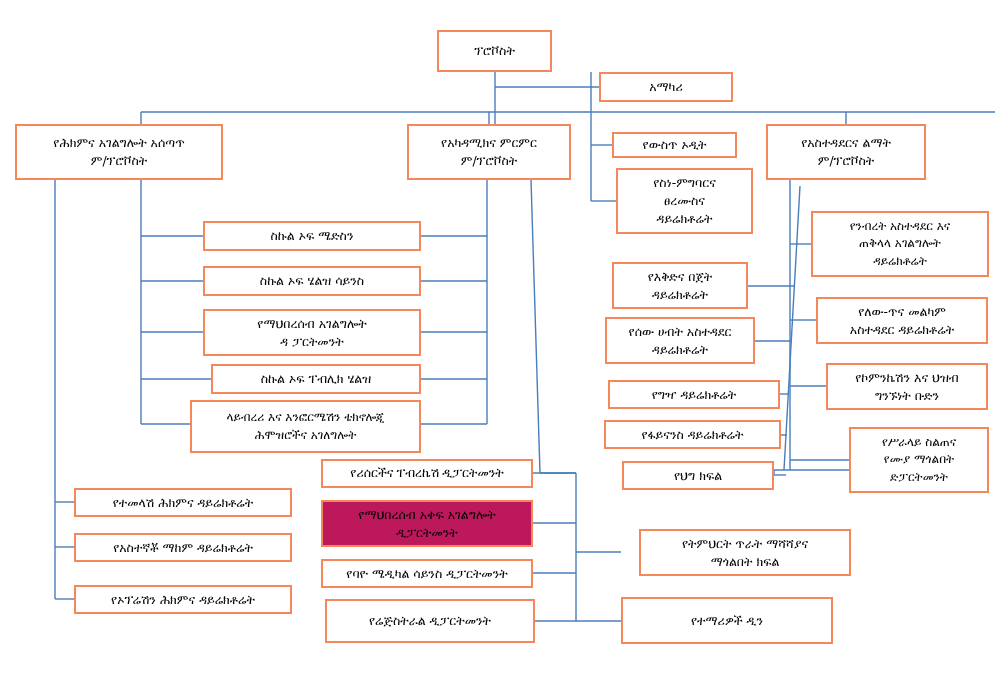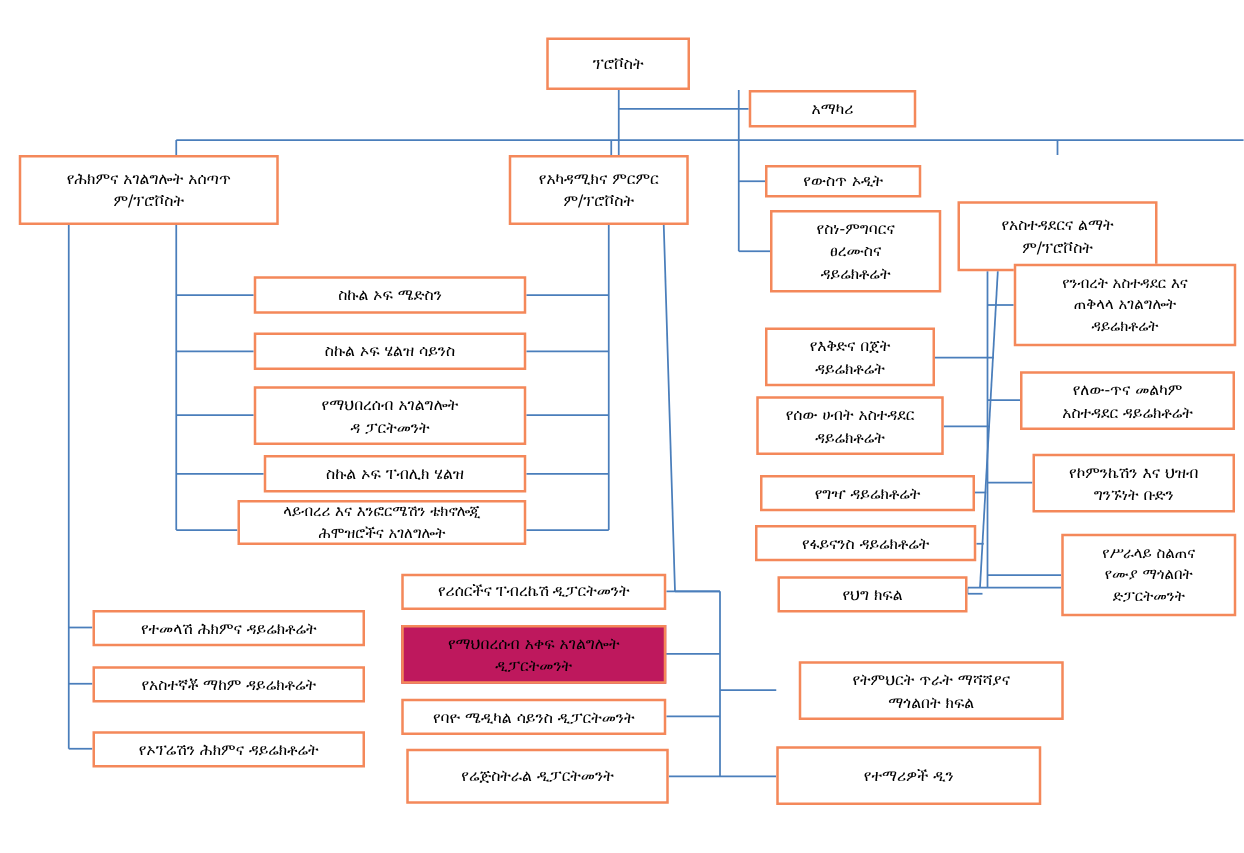--- a/index.html
+++ b/index.html
@@ -102,34 +102,34 @@
       <path d="M774,475 L786,475"></path>
       <path d="M774,470 L774,475"></path>
 
     </g>
   </svg>
 
 <div class="node" style="left: 437px; top: 30px; width: 115px; height: 42px; border-color: rgb(244, 136, 90); background: rgb(255, 255, 255); color: rgb(0, 0, 0);"><span>ፕሮቮስት</span></div>
     <div class="node" style="left: 599px; top: 72px; width: 134px; height: 30px; border-color: rgb(244, 136, 90); background: rgb(255, 255, 255); color: rgb(0, 0, 0);"><span>አማካሪ</span></div>
     <div class="node" style="left: 15px; top: 124px; width: 208px; height: 56px; border-color: rgb(244, 136, 90); background: rgb(255, 255, 255); color: rgb(0, 0, 0); justify-content: center;"><span>የሕክምና አገልግሎት አሰጣጥ
 ም/ፕሮቮስት</span></div>
-    <div class="node" style="left: 407px; top: 124px; width: 144px; height: 56px; border-color: rgb(244, 136, 90); background: rgb(255, 255, 255); color: rgb(0, 0, 0);"><span>የአካዳሚክና ምርምር
+    <div class="node" style="left: 407px; top: 124px; width: 164px; height: 56px; border-color: rgb(244, 136, 90); background: rgb(255, 255, 255); color: rgb(0, 0, 0);"><span>የአካዳሚክና ምርምር
 ም/ፕሮቮስት</span></div>
-    <div class="node" style="left: 766px; top: 124px; width: 160px; height: 56px; border-color: rgb(244, 136, 90); background: rgb(255, 255, 255); color: rgb(0, 0, 0); margin-top: 37px;"><span>የአስተዳደርና ልማት
+    <div class="node" style="left: 766px; top: 124px; width: 160px; height: 56px; border-color: rgb(244, 136, 90); background: rgb(255, 255, 255); color: rgb(0, 0, 0);"><span>የአስተዳደርና ልማት
 ም/ፕሮቮስት</span></div>
     <div class="node" style="left: 612px; top: 132px; width: 125px; height: 26px; border-color: rgb(244, 136, 90); background: rgb(255, 255, 255); color: rgb(0, 0, 0); text-align: center;"><span>የውስጥ ኦዲት</span></div>
     <div class="node" style="left: 616px; top: 168px; width: 137px; height: 66px; border-color: rgb(244, 136, 90); background: rgb(255, 255, 255); color: rgb(0, 0, 0);"><span>የስነ-ምግባርና
 ፀረሙስና
 ዳይሬክቶሬት</span></div>
     <div class="node" style="left: 203px; top: 221px; width: 218px; height: 30px; border-color: rgb(244, 136, 90); background: rgb(255, 255, 255); color: rgb(0, 0, 0);"><span>ስኩል ኦፍ ሜድስን</span></div>
     <div class="node" style="left: 203px; top: 266px; width: 218px; height: 30px; border-color: rgb(244, 136, 90); background: rgb(255, 255, 255); color: rgb(0, 0, 0);"><span>ስኩል ኦፍ ሄልዝ ሳይንስ</span></div>
     <div class="node" style="left: 203px; top: 309px; width: 218px; height: 47px; border-color: rgb(244, 136, 90); background: rgb(255, 255, 255); color: rgb(0, 0, 0);"><span>የማህበረሰብ አገልግሎት
 ዳ ፓርትመንት</span></div>
     <div class="node" style="left: 211px; top: 364px; width: 210px; height: 30px; border-color: rgb(244, 136, 90); background: rgb(255, 255, 255); color: rgb(0, 0, 0);"><span>ስኩል ኦፍ ፐብሊክ ሄልዝ</span></div>
-    <div class="node small" style="left: 190px; top: 400px; width: 231px; height: 36px; border-color: rgb(244, 136, 90); background: rgb(255, 255, 255); color: rgb(0, 0, 0);"><span>ላይብረሪ እና እንፎርሜሽን ቴክኖሎጂ
+    <div class="node small" style="left: 190px; top: 400px; width: 231px; height: 53px; border-color: rgb(244, 136, 90); background: rgb(255, 255, 255); color: rgb(0, 0, 0);"><span>ላይብረሪ እና እንፎርሜሽን ቴክኖሎጂ
 ሕሞዝሮችና አገለግሎት</span></div>
     <div class="node" style="left: 612px; top: 262px; width: 136px; height: 47px; border-color: rgb(244, 136, 90); background: rgb(255, 255, 255); color: rgb(0, 0, 0);"><span>የእቅድና በጀት
 ዳይሬክቶሬት</span></div>
     <div class="node" style="left: 605px; top: 317px; width: 150px; height: 47px; border-color: rgb(244, 136, 90); background: rgb(255, 255, 255); color: rgb(0, 0, 0);"><span>የሰው ሀብት አስተዳደር
 ዳይሬክቶሬት</span></div>
     <div class="node" style="left: 608px; top: 380px; width: 172px; height: 29px; border-color: rgb(244, 136, 90); background: rgb(255, 255, 255); color: rgb(0, 0, 0);"><span>የግዣ ዳይሬክቶሬት</span></div>
     <div class="node" style="left: 604px; top: 420px; width: 177px; height: 29px; border-color: rgb(244, 136, 90); background: rgb(255, 255, 255); color: rgb(0, 0, 0);"><span>የፋይናንስ ዳይሬክቶሬት</span></div>
     <div class="node" style="left: 622px; top: 461px; width: 152px; height: 29px; border-color: rgb(244, 136, 90); background: rgb(255, 255, 255); color: rgb(0, 0, 0);"><span>የህግ ክፍል</span></div>
     <div class="node small" style="left: 811px; top: 211px; width: 178px; height: 66px; border-color: rgb(244, 136, 90); background: rgb(255, 255, 255); color: rgb(0, 0, 0);"><span>የንብረት አስተዳደር እና
 ጠቅላላ አገልግሎት

